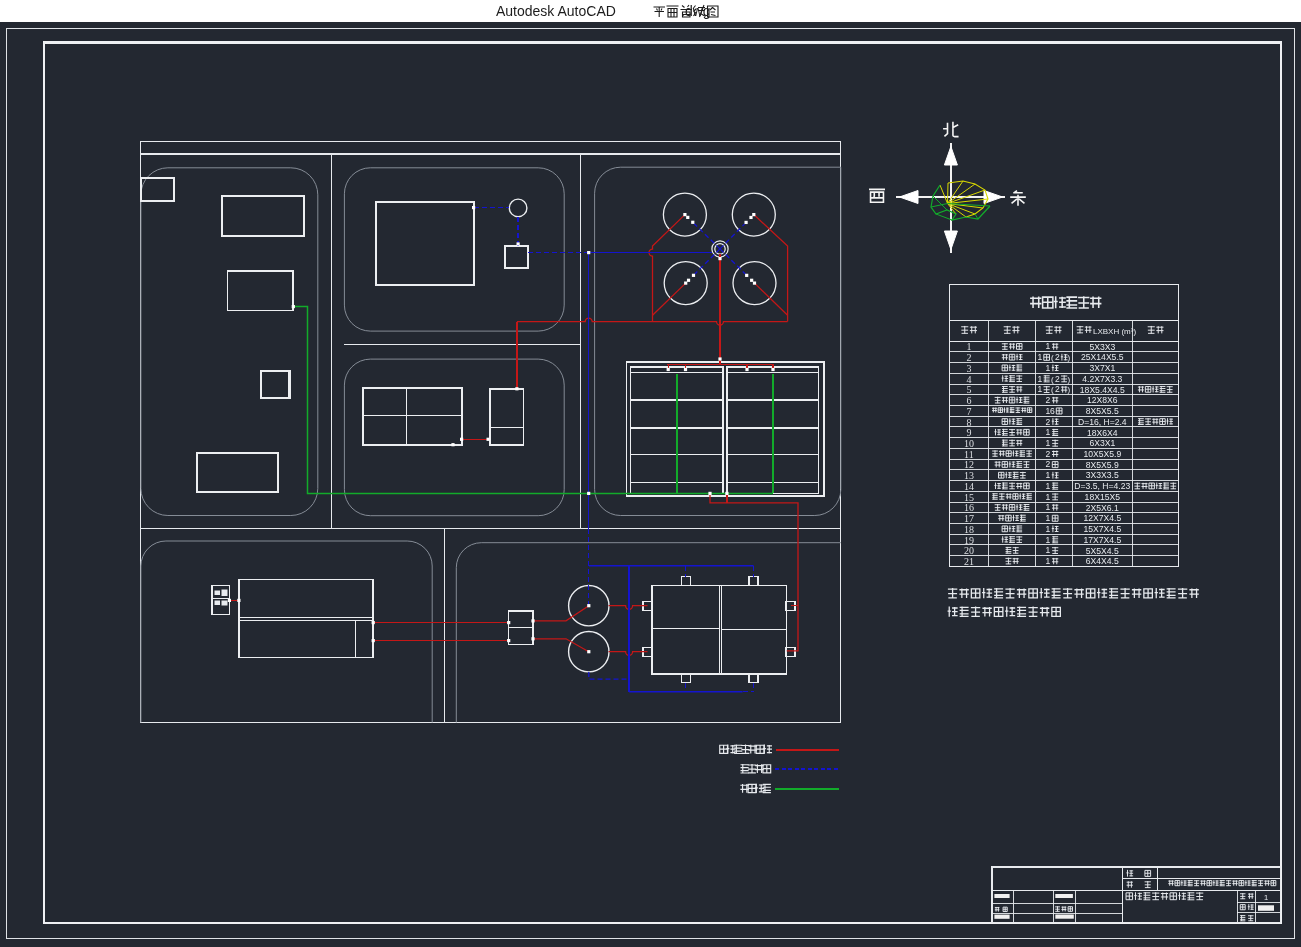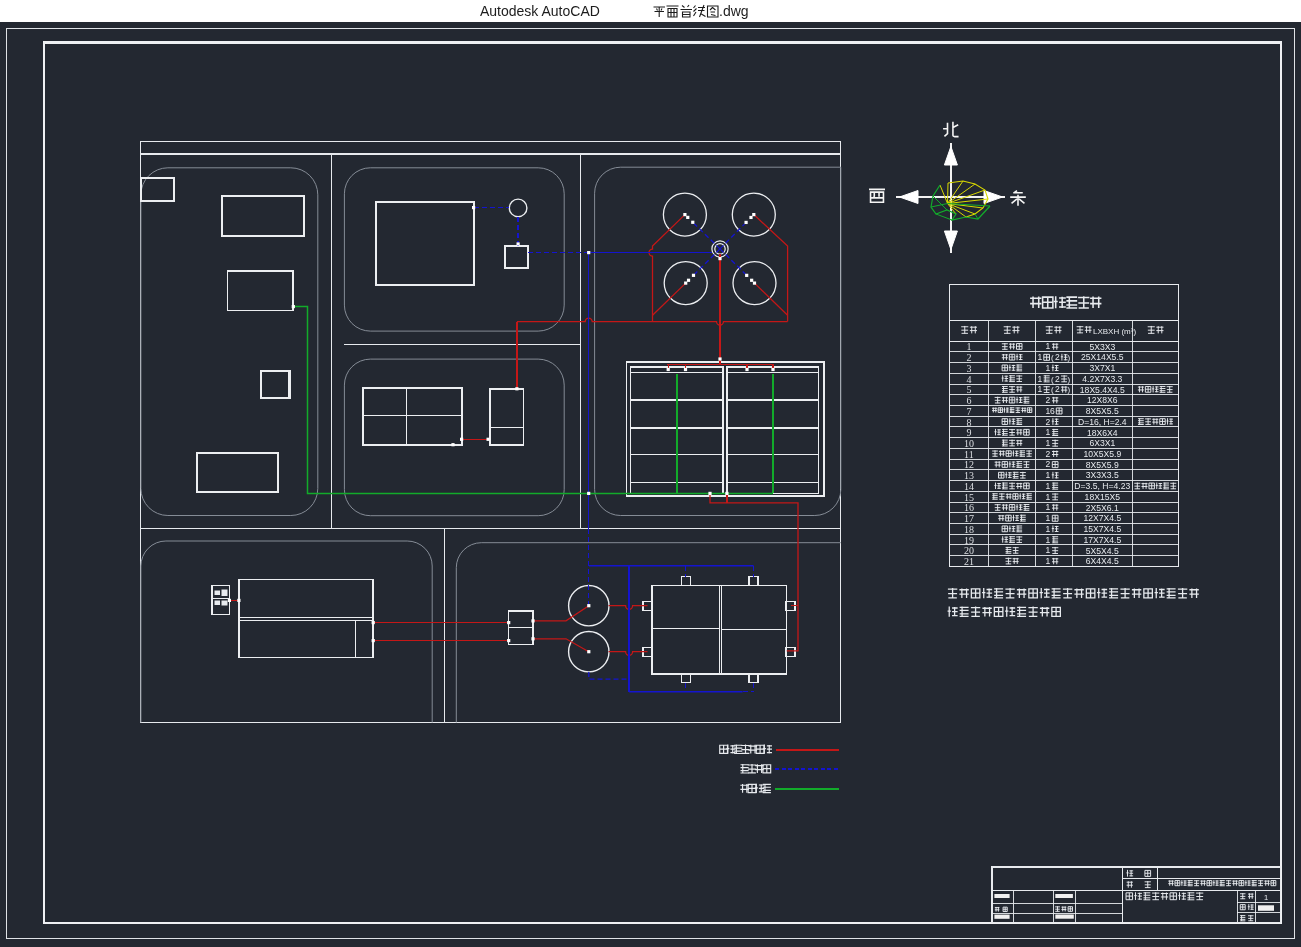--- a/index.html
+++ b/index.html
@@ -1,15 +1,15 @@
 <!DOCTYPE html>
 <html><head><meta charset="utf-8"><style>html,body{margin:0;padding:0;background:#fff;width:1301px;height:947px;overflow:hidden}*{box-sizing:border-box}.bar{position:absolute;left:0;top:0;width:1301px;height:22px;will-change:transform;background:#ffffff;font-family:"Liberation Sans",sans-serif;font-size:14px;color:#1c1c1c}.dark{position:absolute;left:0;top:22px;width:1301px;height:925px;background:#232831}</style></head><body>
 <div class="bar">
-    <span style="position:absolute;left:480px;top:3px">Autodesk AutoCAD</span>
-    <span style="position:absolute;left:719px;top:3px">.dwg</span>
+    <span style="position:absolute;left:496px;top:3px">Autodesk AutoCAD</span>
+    <span style="position:absolute;left:681px;top:3px">.dwg</span>
     <svg style="position:absolute;left:653px;top:4px" width="66" height="14" viewBox="0 0 66 14">
       <g stroke="#1c1c1c" stroke-width="1.1" fill="none">
         <path d="M0.5,3 H12 M1.5,7.5 H11 M6.2,3 V13 M3.5,4.5 L4.5,6.5 M9,4.5 L8,6.5"></path>
         <path d="M13.5,2 H25.5 M15,4.5 H24 V13 H15 Z M18,4.5 V13 M21,4.5 V13 M15,8.5 H24"></path>
         <path d="M27.5,5.5 H39 M29,1.5 L31.5,3.5 M36,1 L34.5,3 M29.5,8 H37 V13 H29.5 Z M29.5,10.5 H37"></path>
         <path d="M42.5,1.5 L40.5,4 M43.5,4.5 L40.5,7.5 M43,8 L40.5,12 M45,3.5 H52 M45,6.5 H51.5 M51,1 L46.5,13 M47.5,9.5 L52.5,12.5"></path>
         <path d="M54.5,2 H65 V13 H54.5 Z M59.5,3.5 L57,6 M59.5,3.5 L62.5,6 M57.5,8 H62 M58,10.5 L62.5,11.5"></path>
       </g>
     </svg>
   </div>

